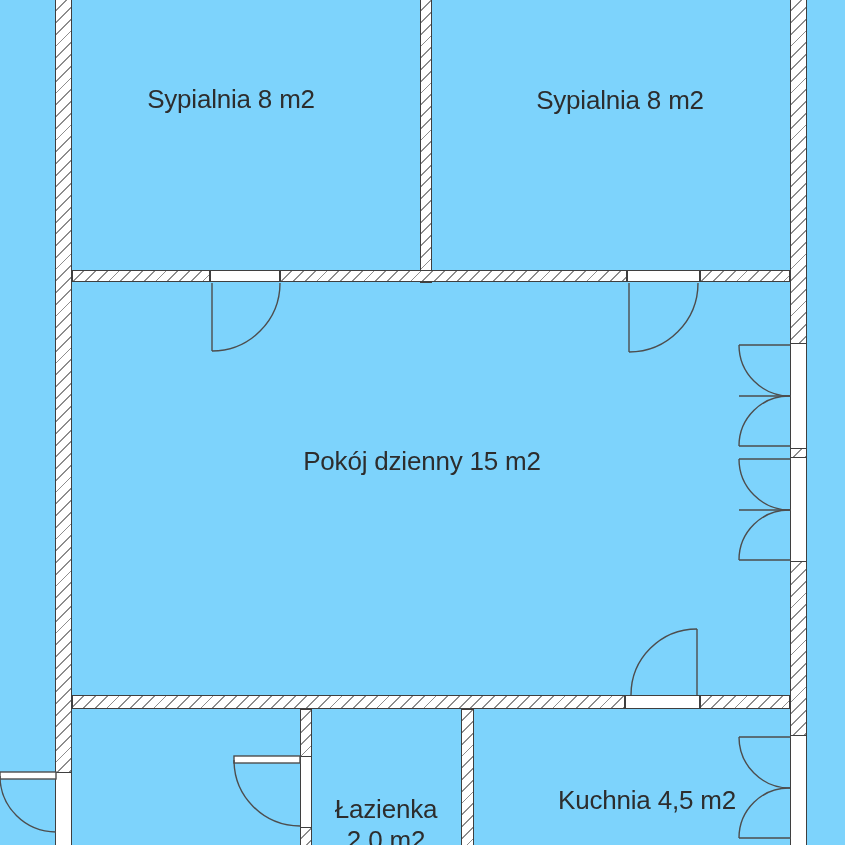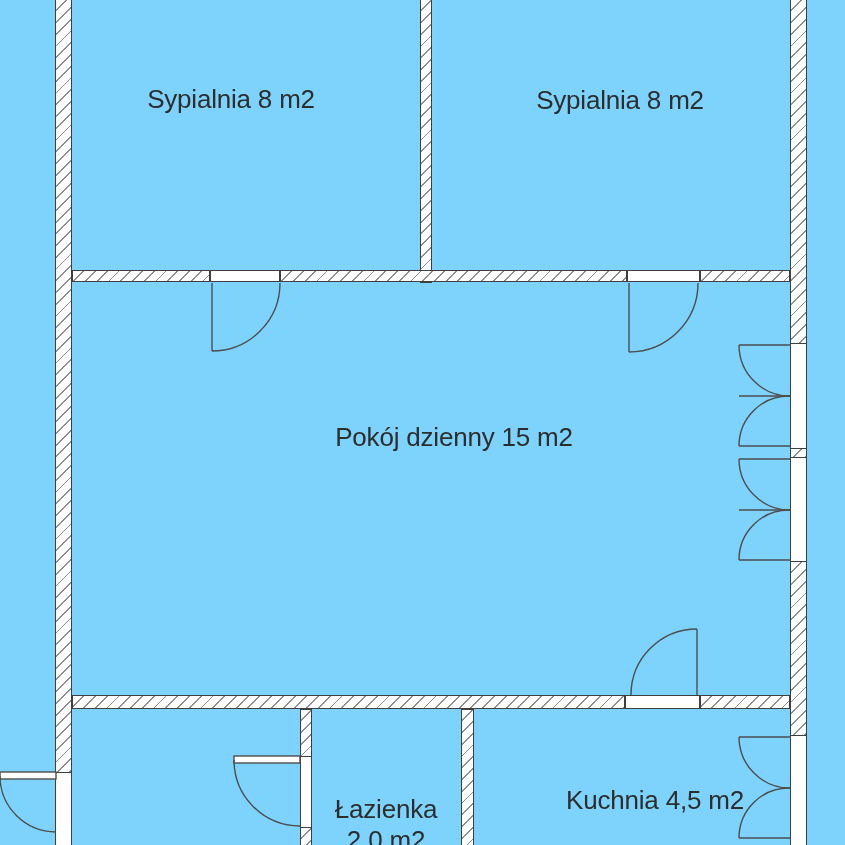--- a/index.html
+++ b/index.html
@@ -131,20 +131,20 @@
     <g>
       <line x1="739" y1="737" x2="791" y2="737"></line>
       <line x1="739" y1="838" x2="791" y2="838"></line>
       <path d="M739,737 A51 51 0 0 0 790,788"></path>
       <path d="M739,838 A50 50 0 0 1 790,788"></path>
     </g>
   </svg>
 
   <div class="room-label" style="left:231px; top:99px;">Sypialnia 8 m2</div>
   <div class="room-label" style="left:620px; top:100px;">Sypialnia 8 m2</div>
-  <div class="room-label" style="left:422px; top:437px;margin-left:32px;">Pokój dzienny 15 m2</div>
+  <div class="room-label" style="left:422px; top:461px;">Pokój dzienny 15 m2</div>
   <div class="room-label" style="left:386px; top:801px;margin-top:24px;">
     <div>Łazienka</div>
     <div>2,0 m2</div>
   </div>
-  <div class="room-label" style="left:647px; top:800px;margin-left:8px;">Kuchnia 4,5 m2</div>
+  <div class="room-label" style="left:647px; top:800px;">Kuchnia 4,5 m2</div>
 
 </div>
 
 </body></html>

